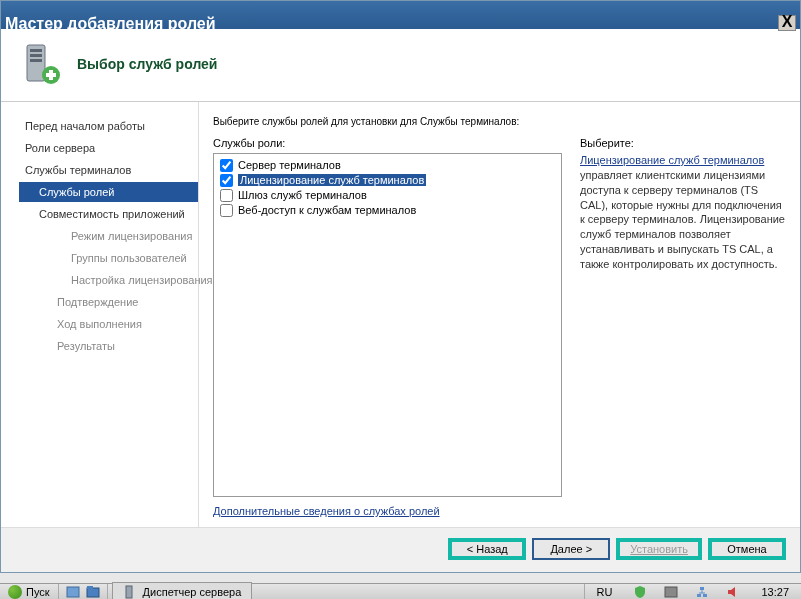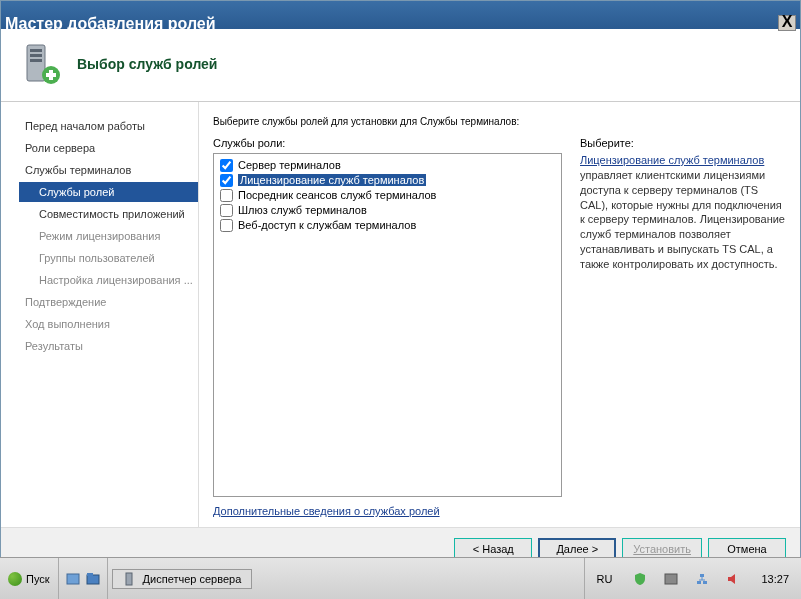--- a/index.html
+++ b/index.html
@@ -12,21 +12,21 @@
 
 .header { display: flex; align-items: center; padding: 12px 16px 14px; gap: 14px; border-bottom: 1px solid #ccc; }
 .header-icon { width: 46px; height: 46px; position: relative; }
 .header-icon svg { width: 46px; height: 46px; }
 .header-title { font-size: 14px; font-weight: bold; color: #14532d; }
 
 .body { flex: 1; display: flex; }
 .sidebar { width: 198px; padding: 14px 0 14px 18px; border-right: 1px solid #ddd; }
 .sidebar-item { font-size: 11px; color: #333; padding: 4px 6px; margin-bottom: 2px; cursor: pointer; white-space: nowrap; }
 .sidebar-item.sub { padding-left: 20px; }
-.sidebar-item.disabled { color: #888; cursor: default; }
+.sidebar-item.disabled { color: #888; cursor: default; margin-left: 32px; }
 .sidebar-item.selected { background: #22559a; color: #fff; }
 
 .main { flex: 1; padding: 14px 14px 10px 14px; display: flex; flex-direction: column; }
 .instruction { font-size: 10px; margin-bottom: 10px; }
 .columns { flex: 1; display: flex; gap: 18px; min-height: 0; }
 .roles-col { flex: 1; display: flex; flex-direction: column; }
 .roles-label { font-size: 11px; margin-bottom: 4px; }
 .roles-box { flex: 1; border: 1px solid #999; background: #fff; padding: 4px 6px; font-size: 11px; overflow: auto; }
 .role-item { display: flex; align-items: flex-start; gap: 5px; padding: 1px 0; cursor: pointer; }
 .role-item input { width: 13px; height: 13px; }
@@ -34,25 +34,25 @@
 
 .desc-col { width: 206px; font-size: 11px; }
 .desc-label { margin-bottom: 4px; }
 .desc-text { color: #333; line-height: 1.35; }
 .desc-text a { color: #1a3f8f; text-decoration: underline; cursor: pointer; }
 
 .more-link { margin-top: 8px; font-size: 11px; }
 .more-link a { color: #1a3f8f; text-decoration: underline; cursor: pointer; }
 
 .footer { padding: 10px 14px 12px; display: flex; justify-content: flex-end; gap: 6px; background: #f0f0f0; border-top: 1px solid #ddd; }
-.btn { min-width: 78px; height: 22px; border: 1px solid #14b8a6; background: #e8e8e8; font-size: 11px; cursor: pointer; padding: 0 10px; }
+.btn { min-width: 78px; height: 22px; border: 4px solid #14b8a6; background: #e8e8e8; font-size: 11px; cursor: pointer; padding: 0 10px; }
 .btn.default { border: 2px solid #2a5a90; }
 .btn:disabled { color: #999; cursor: default; text-decoration: underline; }
 
-.taskbar { position: absolute; bottom: 0; left: 0; width: 801px; height: 42px; background: linear-gradient(#e5e5e5, #cfcfcf); border-top: 1px solid #999; display: flex; align-items: center; font-size: 11px; }
+.taskbar { position: absolute; bottom: 0; left: 0; width: 801px; height: 16px; background: linear-gradient(#e5e5e5, #cfcfcf); border-top: 1px solid #999; display: flex; align-items: center; font-size: 11px; }
 .start { display: flex; align-items: center; gap: 4px; padding: 0 8px; height: 100%; cursor: pointer; border-right: 1px solid #aaa; }
 .start .orb { width: 14px; height: 14px; border-radius: 50%; background: radial-gradient(circle at 30% 30%, #7fc241, #3a8f1a); }
 .ql { display: flex; align-items: center; gap: 4px; padding: 0 6px; border-right: 1px solid #aaa; height: 100%; }
 .ql span { width: 16px; height: 16px; display: inline-block; }
 .task { display: flex; align-items: center; gap: 6px; padding: 0 10px; height: 20px; margin: 10px 4px; background: #ddd; border: 1px solid #999; cursor: pointer; }
 .task .ticon { width: 14px; height: 14px; }
 .spacer { flex: 1; }
 .tray { display: flex; align-items: center; gap: 17px; padding: 0 8px; border-left: 1px solid #aaa; height: 100%; }
 .tray-icon { width: 14px; height: 14px; display: inline-block; }
 .lang { font-size: 11px; padding: 0 4px; }
@@ -103,24 +103,20 @@
         <div class="roles-col">
           <div class="roles-label">Службы роли:</div>
           <div class="roles-box" id="roles">
               <div class="role-item">
                 <input type="checkbox" checked="" style="">
                 <span>Сервер терминалов</span>
               </div>
               <div class="role-item sel">
                 <input type="checkbox" checked="" style="">
                 <span>Лицензирование служб терминалов</span>
-              </div>
-              <div class="role-item">
-                <input type="checkbox" style="">
-                <span>Посредник сеансов служб терминалов</span>
               </div>
               <div class="role-item">
                 <input type="checkbox" style="">
                 <span>Шлюз служб терминалов</span>
               </div>
               <div class="role-item">
                 <input type="checkbox" style="">
                 <span>Веб-доступ к службам терминалов</span>
               </div>
             </div>

